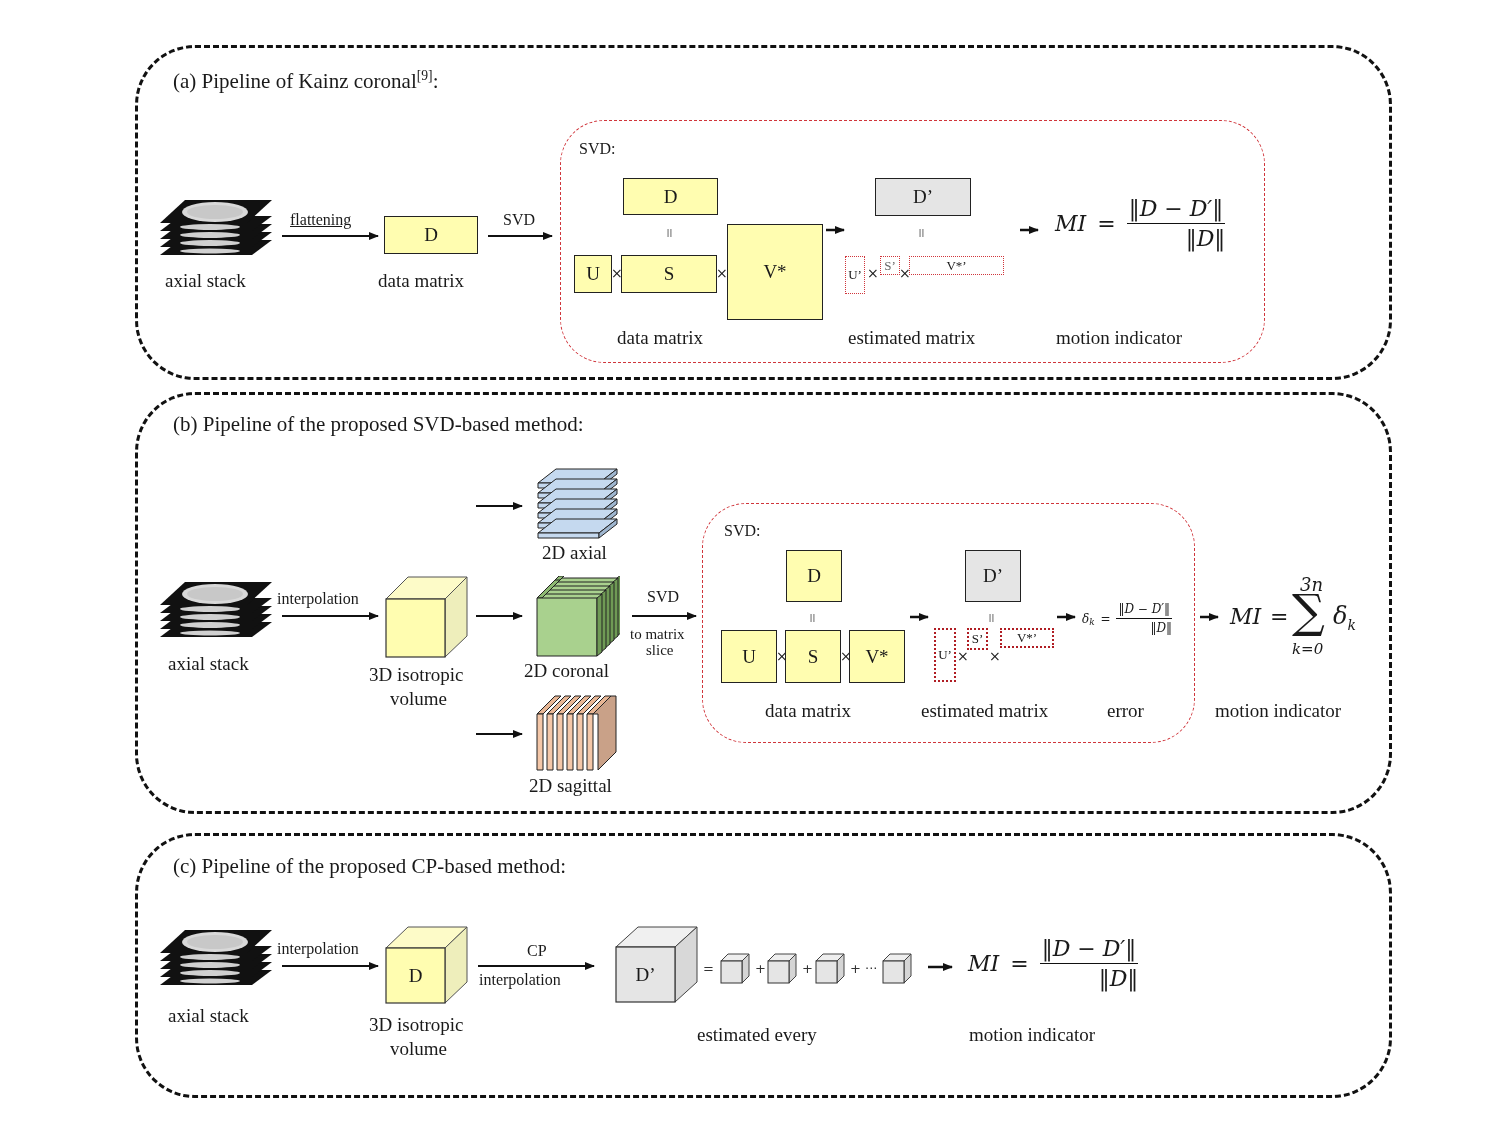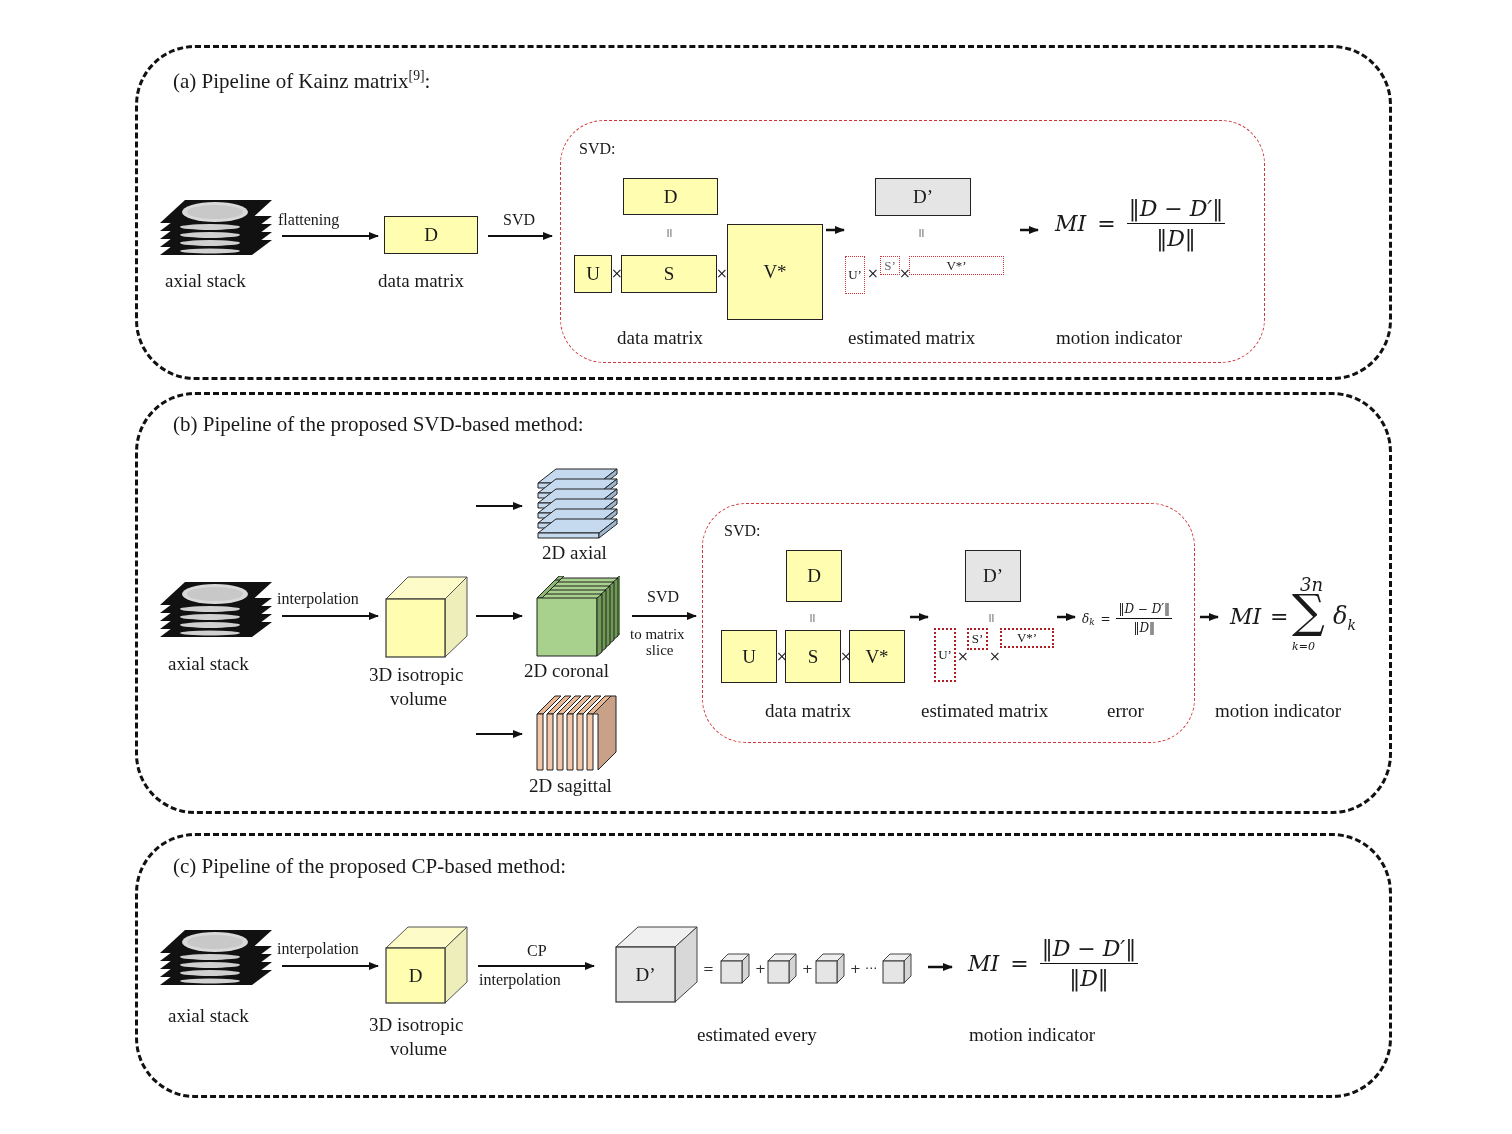--- a/index.html
+++ b/index.html
@@ -17,21 +17,21 @@
          font-size: 19px; font-family: "Liberation Serif", serif; }
   .yellow { background: #fffdb0; }
   .grey { background: #e5e5e5; }
   .redbox { position: absolute; box-sizing: border-box; border: 1px dotted #d0353b;
             display: flex; align-items: center; justify-content: center;
             font-size: 13px; font-family: "Liberation Serif", serif; background: #fff; }
   .redbox.thick { border: 2.5px dotted #b01d23; }
   .times { position: absolute; font-size: 14px; font-family: "DejaVu Sans", sans-serif; }
   .eq { position: absolute; font-size: 13px; color: #777; font-family: "DejaVu Sans", sans-serif; }
   .math { position: absolute; font-family: "DejaVu Serif", serif; font-style: italic; white-space: nowrap; }
-  .frac { display: inline-flex; flex-direction: column; align-items: center; vertical-align: middle; }
+  .frac { display: inline-flex; flex-direction: column; align-items: flex-end; vertical-align: middle; }
   .frac .num { border-bottom: 1.5px solid #111; padding: 0 2px 2px; }
   .frac .den { padding-top: 2px; }
   svg.arrow { position: absolute; overflow: visible; }
   sup { font-size: 0.65em; }
 </style>
 </head>
 <body>
 
 <svg width="0" height="0" style="position:absolute">
   <defs>
@@ -51,32 +51,32 @@
       <ellipse cx="50" cy="27" rx="30" ry="3" fill="#d0d0d0"></ellipse>
       <ellipse cx="50" cy="35" rx="30" ry="3" fill="#d0d0d0"></ellipse>
       <ellipse cx="50" cy="43" rx="30" ry="3" fill="#d0d0d0"></ellipse>
       <ellipse cx="50" cy="51" rx="30" ry="2.5" fill="#d0d0d0"></ellipse>
     </g>
   </defs>
 </svg>
 
 <div class="panel" style="left:135px; top:45px; width:1257px; height:335px;"></div>
 <div class="title" style="left:173px; top:68px;">
-  <span>(a) Pipeline of Kainz matrix</span><sup>[9]</sup><span>:</span>
+  <span>(a) Pipeline of Kainz coronal</span><sup>[9]</sup><span>:</span>
 </div>
 
 <svg class="abs" style="left:160px; top:200px;" width="115" height="60">
     <use href="#brainstack"></use>
   </svg>
 <div class="lbl" style="left:165px; top:270px;">axial stack</div>
 
 <svg class="arrow" style="left:282px; top:230px;" width="100" height="12">
     <line x1="0" y1="6" x2="96" y2="6" stroke="#111" stroke-width="2" marker-end="url(#ah)"></line>
   </svg>
-<div class="small" style="left:278px; top:211px;">flattening</div>
+<div class="small" style="left:290px; top:211px;text-decoration:underline;">flattening</div>
 
 <div class="box yellow" style="left:384px; top:216px; width:94px; height:38px;">D</div>
 <div class="lbl" style="left:378px; top:270px;">data matrix</div>
 
 <svg class="arrow" style="left:488px; top:230px;" width="68" height="12">
     <line x1="0" y1="6" x2="64" y2="6" stroke="#111" stroke-width="2" marker-end="url(#ah)"></line>
   </svg>
 <div class="small" style="left:503px; top:211px;">SVD</div>
 
 <div class="svdbox" style="left:560px; top:120px; width:705px; height:243px;"></div>
@@ -255,21 +255,21 @@
 <div class="lbl" style="left:1107px; top:700px;">error</div>
 
 <svg class="arrow" style="left:1200px; top:611px;" width="20" height="12">
     <line x1="0" y1="6" x2="18" y2="6" stroke="#111" stroke-width="2.5" marker-end="url(#ah)"></line>
   </svg>
 <div class="math" style="left:1230px; top:574px; height:90px; width:140px;">
   <span style="position:absolute; left:0; top:30px; font-size:22px;">MI</span>
   <span style="position:absolute; left:40px; top:30px; font-size:22px; font-style:normal;">=</span>
   <span style="position:absolute; left:70px; top:0px; font-size:18px;">3n</span>
   <span style="position:absolute; left:62px; top:12px; font-size:46px; font-style:normal; line-height:50px;">∑</span>
-  <span style="position:absolute; left:62px; top:66px; font-size:11px;text-align:center;">k=0</span>
+  <span style="position:absolute; left:62px; top:66px; font-size:15px;text-align:center;">k=0</span>
   <span style="position:absolute; left:103px; top:28px; font-size:24px;"><span>δ</span><sub style="font-size:14px;">k</sub></span>
 </div>
 <div class="lbl" style="left:1215px; top:700px;">motion indicator</div>
 
 <div class="panel" style="left:135px; top:833px; width:1257px; height:265px;"></div>
 <div class="title" style="left:173px; top:854px;">(c) Pipeline of  the proposed CP-based method:</div>
 
 <svg class="abs" style="left:160px; top:930px;" width="115" height="60">
     <use href="#brainstack"></use>
   </svg>

